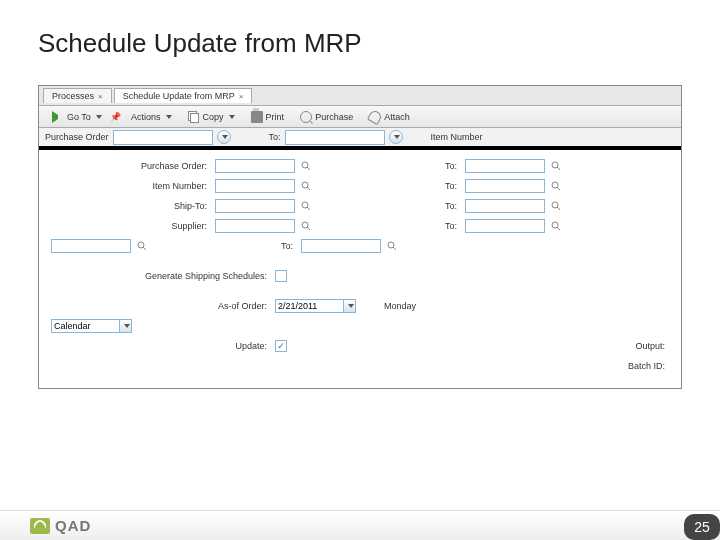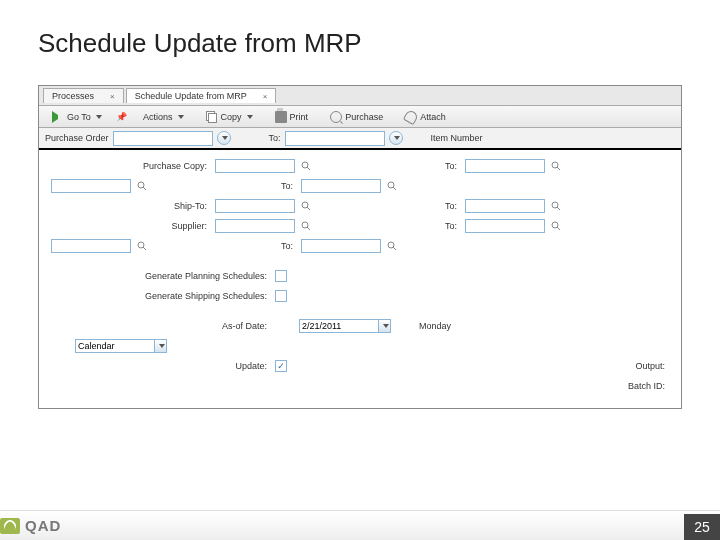--- a/index.html
+++ b/index.html
@@ -2,61 +2,61 @@
 <html><head>
 <meta charset="utf-8">
 <style>
   * { box-sizing: border-box; margin: 0; padding: 0; }
   body { width: 720px; height: 540px; font-family: Arial, sans-serif; background: #fff; position: relative; }
   .slide-header { padding: 28px 38px 8px 38px; }
   .breadcrumb-title { font-size: 13px; font-weight: bold; color: #555; margin-bottom: 10px; }
   .main-title { font-size: 26px; font-weight: normal; color: #222; }
   .app-frame { margin: 18px 38px 0 38px; border: 1px solid #888; background: #fff; font-size: 10px; color: #333; }
   .tabbar { background: #e8e8e8; border-bottom: 1px solid #aaa; height: 20px; display: flex; align-items: center; padding-left: 4px; gap: 2px; }
-  .tab { background: #f5f5f5; border: 1px solid #aaa; border-bottom: none; padding: 2px 8px; font-size: 9px; display: flex; align-items: center; gap: 16px; }
+  .tab { background: #f5f5f5; border: 1px solid #aaa; border-bottom: none; padding: 2px 8px; font-size: 9px; display: flex; align-items: center; gap: 4px; }
   .tab.active { background: #fff; }
   .tab-close { font-size: 8px; color: #666; }
-  .toolbar { background: linear-gradient(#f8f8f8, #e6e6e6); border-bottom: 1px solid #aaa; height: 22px; display: flex; align-items: center; padding-left: 6px; gap: 8px; }
+  .toolbar { background: linear-gradient(#f8f8f8, #e6e6e6); border-bottom: 1px solid #aaa; height: 22px; display: flex; align-items: center; padding-left: 6px; gap: 2px; }
   .tbtn { display: inline-flex; align-items: center; gap: 3px; padding: 2px 6px; font-size: 9px; border: 1px solid transparent; border-radius: 2px; }
   .tbtn .ic { width: 12px; height: 12px; display: inline-block; }
   .ic-arrow { border-left: 6px solid #3a9a3a; border-top: 4px solid transparent; border-bottom: 4px solid transparent; width: 0; height: 0; }
   .ic-down { border-top: 4px solid #555; border-left: 3px solid transparent; border-right: 3px solid transparent; width: 0; height: 0; margin-left: 2px; }
   .ic-copy { position: relative; width: 10px; height: 11px; }
   .ic-copy::before, .ic-copy::after { content: ""; position: absolute; border: 1px solid #888; background: #fff; width: 7px; height: 8px; }
   .ic-copy::before { top: 0; left: 0; }
   .ic-copy::after { top: 2px; left: 2px; }
   .ic-print { width: 11px; height: 9px; background: #888; border-radius: 1px; position: relative; }
   .ic-print::before { content:""; position:absolute; top:-3px; left:2px; width:6px; height:3px; background:#ccc; }
   .ic-search { width: 8px; height: 8px; border: 1px solid #888; border-radius: 50%; position: relative; }
   .ic-search::after { content:""; position:absolute; width:3px; height:1px; background:#888; bottom:-1px; right:-2px; transform:rotate(45deg); }
   .ic-clip { width:10px; height:10px; border:1px solid #888; border-radius:50% 50% 2px 2px; transform:rotate(30deg); }
-  .filterbar { background: #f2f2f2; border-bottom: 2px solid #000000; height: 22px; display: flex; align-items: center; padding-left: 6px; gap: 4px; }
+  .filterbar { background: #f2f2f2; border-bottom: 4px solid #000000; height: 22px; display: flex; align-items: center; padding-left: 6px; gap: 4px; }
   .filterbar input { height: 15px; border: 1px solid #8cb4d4; font-size: 9px; padding: 0 2px; }
   .filterbar .lbl { font-size: 9px; }
   .combo-btn { width: 14px; height: 14px; border: 1px solid #8cb4d4; background: linear-gradient(#fff,#d4e4f0); display: inline-flex; align-items: center; justify-content: center; border-radius: 50%; }
   .form-area { padding: 6px 12px 12px 12px; }
   .row { display: flex; align-items: center; height: 20px; gap: 4px; }
   .lblcell { width: 160px; text-align: right; font-size: 9px; padding-right: 4px; }
   .fld { height: 14px; border: 1px solid #8cb4d4; font-size: 9px; padding: 0 2px; background: #fff; }
   .fld.w100 { width: 80px; }
-  .fld.w60 { width: 80px; margin-left: 24px; }
+  .fld.w60 { width: 69px; }
   .lookup { width: 14px; height: 14px; display: inline-flex; align-items: center; justify-content: center; }
   .lookup svg { width: 10px; height: 10px; }
   .gap { width: 110px; }
   .lblcell2 { width: 30px; text-align: right; font-size: 9px; padding-right: 4px; }
   .chk { width: 12px; height: 12px; border: 1px solid #8cb4d4; display: inline-flex; align-items: center; justify-content: center; font-size: 9px; color: #3366aa; background: #fff; }
   .dropdown { display: inline-flex; align-items: center; }
   .dropdown .dd-btn { width: 12px; height: 14px; border: 1px solid #8cb4d4; border-left: none; background: linear-gradient(#fff,#d4e4f0); display:flex; align-items:center; justify-content:center; }
   .right-label { font-size: 9px; margin-left: auto; margin-right: 4px; }
   .footer-bar { position: absolute; left: 0; right: 0; bottom: 0; height: 30px; background: linear-gradient(#fff, #eee); display: flex; align-items: center; border-top: 1px solid #ddd; }
-  .logo { display: flex; align-items: center; gap: 5px; }
+  .logo { display: flex; align-items: center; gap: 5px; margin-left: 30px; }
   .logo-mark { width: 20px; height: 16px; background: #9fb84e; border-radius: 2px; position: relative; overflow: hidden; }
   .logo-mark::after { content:""; position:absolute; left:4px; top:2px; width:10px; height:10px; border:2px solid #fff; border-left:none; border-bottom:none; transform:rotate(-45deg); border-radius:50%; }
   .logo-text { font-size: 15px; font-weight: bold; color: #777; letter-spacing: 1px; }
-  .pagenum { position: absolute; right: 0; bottom: 0; width: 36px; height: 26px; background: #444; color: #fff; display: flex; align-items: center; justify-content: center; font-size: 14px; }
+  .pagenum { position: absolute; right: 0; bottom: 0; width: 36px; height: 26px; background: #444; color: #fff; display: flex; align-items: center; justify-content: center; font-size: 14px; border-radius: 10px; }
 </style>
 </head>
 <body>
 
 <div class="slide-header">
   <div class="main-title">Schedule Update from MRP</div>
 </div>
 
 <div class="app-frame">
 
@@ -112,39 +112,40 @@
     <input style="width: 100px;">
     <span class="combo-btn">
         <span class="ic-down"></span>
       </span>
     <span style="width:20px"></span>
     <span class="lbl">Item Number</span>
   </div>
 
   <div class="form-area">
     <div class="row">
-      <span class="lblcell">Purchase Copy:</span>
-      <input class="fld w100" style="">
-      <span class="lookup">
-          <svg viewBox="0 0 10 10">
-            <circle cx="4" cy="4" r="3" fill="none" stroke="#888"></circle>
-            <line x1="6" y1="6" x2="9" y2="9" stroke="#888"></line>
-          </svg>
-        </span>
-      <span class="gap"></span>
-      <span class="lblcell2">To:</span>
-      <input class="fld w100" style="">
-      <span class="lookup">
-          <svg viewBox="0 0 10 10">
-            <circle cx="4" cy="4" r="3" fill="none" stroke="#888"></circle>
-            <line x1="6" y1="6" x2="9" y2="9" stroke="#888"></line>
-          </svg>
-        </span>
-    </div>
-    <div class="row">
+      <span class="lblcell">Purchase Order:</span>
+      <input class="fld w100" style="">
+      <span class="lookup">
+          <svg viewBox="0 0 10 10">
+            <circle cx="4" cy="4" r="3" fill="none" stroke="#888"></circle>
+            <line x1="6" y1="6" x2="9" y2="9" stroke="#888"></line>
+          </svg>
+        </span>
+      <span class="gap"></span>
+      <span class="lblcell2">To:</span>
+      <input class="fld w100" style="">
+      <span class="lookup">
+          <svg viewBox="0 0 10 10">
+            <circle cx="4" cy="4" r="3" fill="none" stroke="#888"></circle>
+            <line x1="6" y1="6" x2="9" y2="9" stroke="#888"></line>
+          </svg>
+        </span>
+    </div>
+    <div class="row">
+      <span class="lblcell">Item Number:</span>
       <input class="fld w100" style="">
       <span class="lookup">
           <svg viewBox="0 0 10 10">
             <circle cx="4" cy="4" r="3" fill="none" stroke="#888"></circle>
             <line x1="6" y1="6" x2="9" y2="9" stroke="#888"></line>
           </svg>
         </span>
       <span class="gap"></span>
       <span class="lblcell2">To:</span>
       <input class="fld w100" style="">
@@ -207,33 +208,29 @@
       <span class="lookup">
           <svg viewBox="0 0 10 10">
             <circle cx="4" cy="4" r="3" fill="none" stroke="#888"></circle>
             <line x1="6" y1="6" x2="9" y2="9" stroke="#888"></line>
           </svg>
         </span>
     </div>
 
     <div style="height:10px"></div>
 
-    <div class="row">
-      <span class="lblcell" style="width:220px">Generate Planning Schedules:</span>
-      <span class="chk"></span>
-    </div>
     <div class="row">
       <span class="lblcell" style="width:220px">Generate Shipping Schedules:</span>
       <span class="chk"></span>
     </div>
 
     <div style="height:10px"></div>
 
     <div class="row">
-      <span class="lblcell" style="width:220px">As-of Date:</span>
+      <span class="lblcell" style="width:220px">As-of Order:</span>
       <div class="dropdown">
         <input class="fld w60" value="2/21/2011" style="">
         <span class="dd-btn">
             <span class="ic-down"></span>
           </span>
       </div>
       <span style="width:20px"></span>
       <span style="font-size:9px">Monday</span>
     </div>
     <div class="row">

